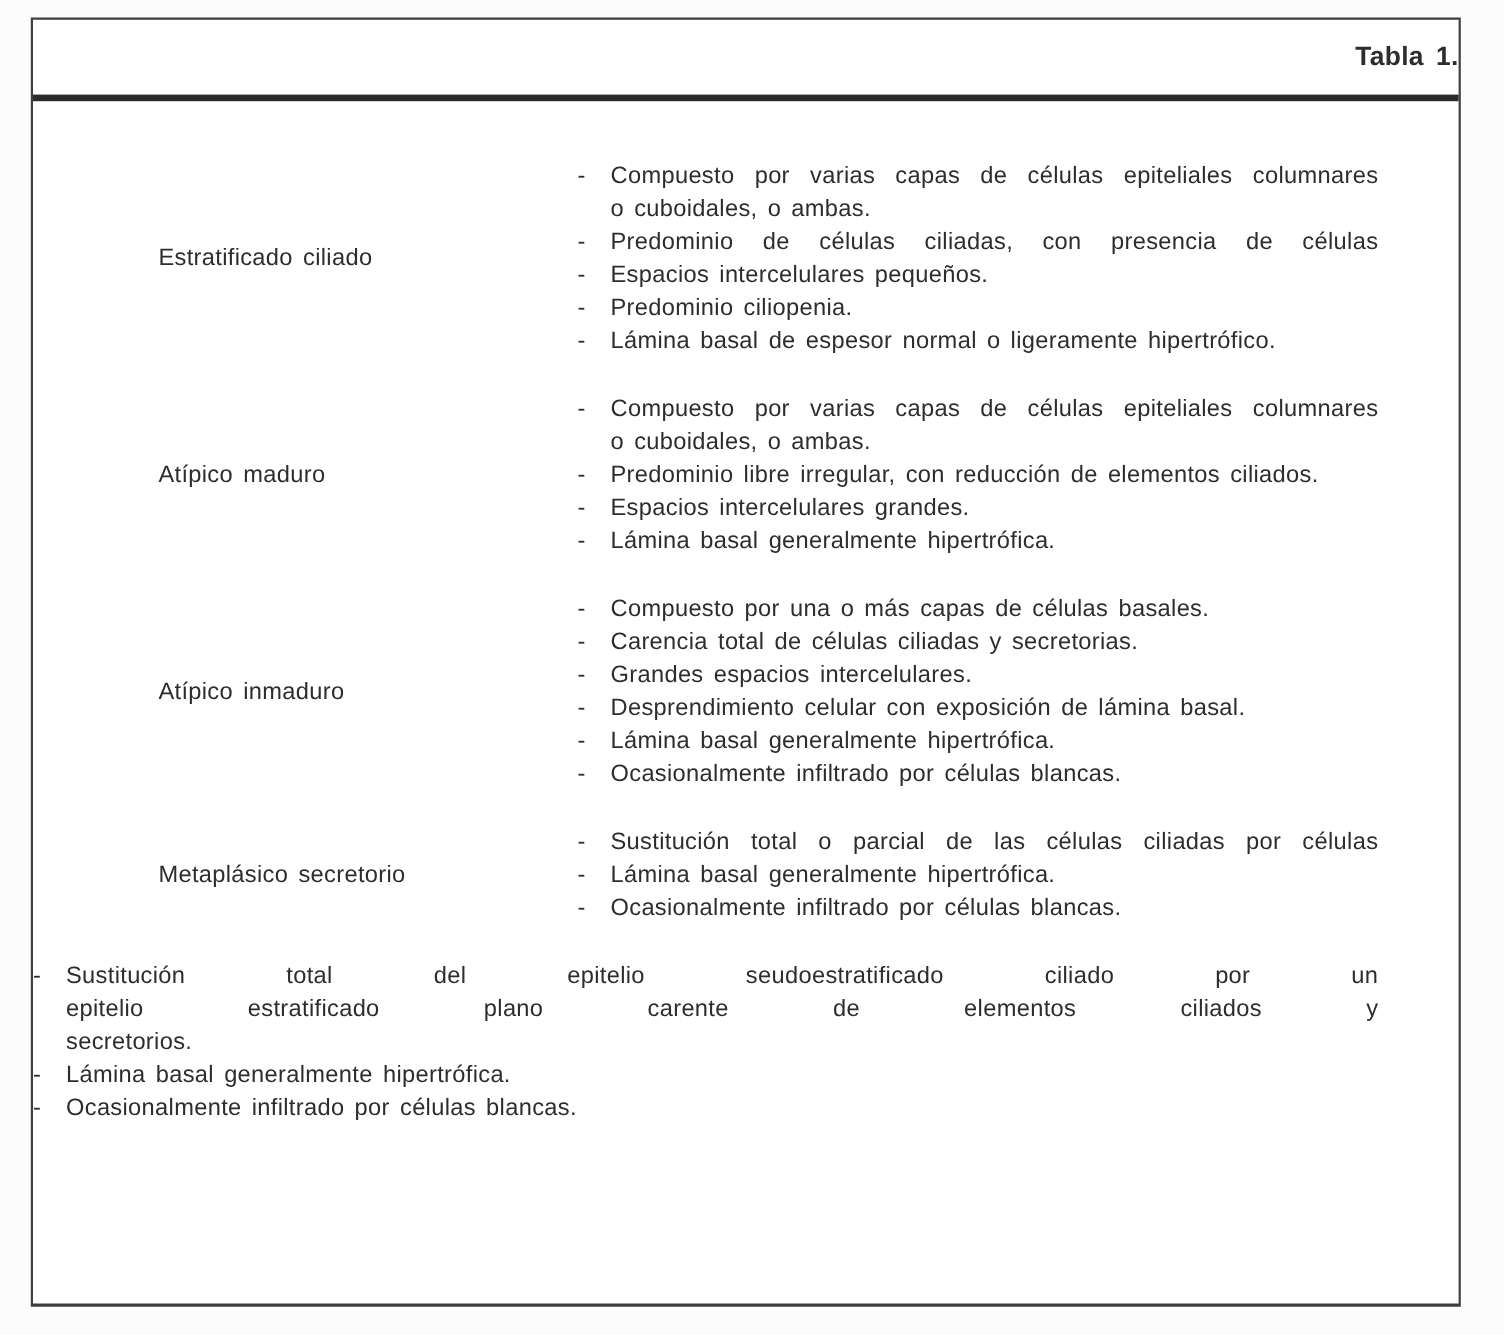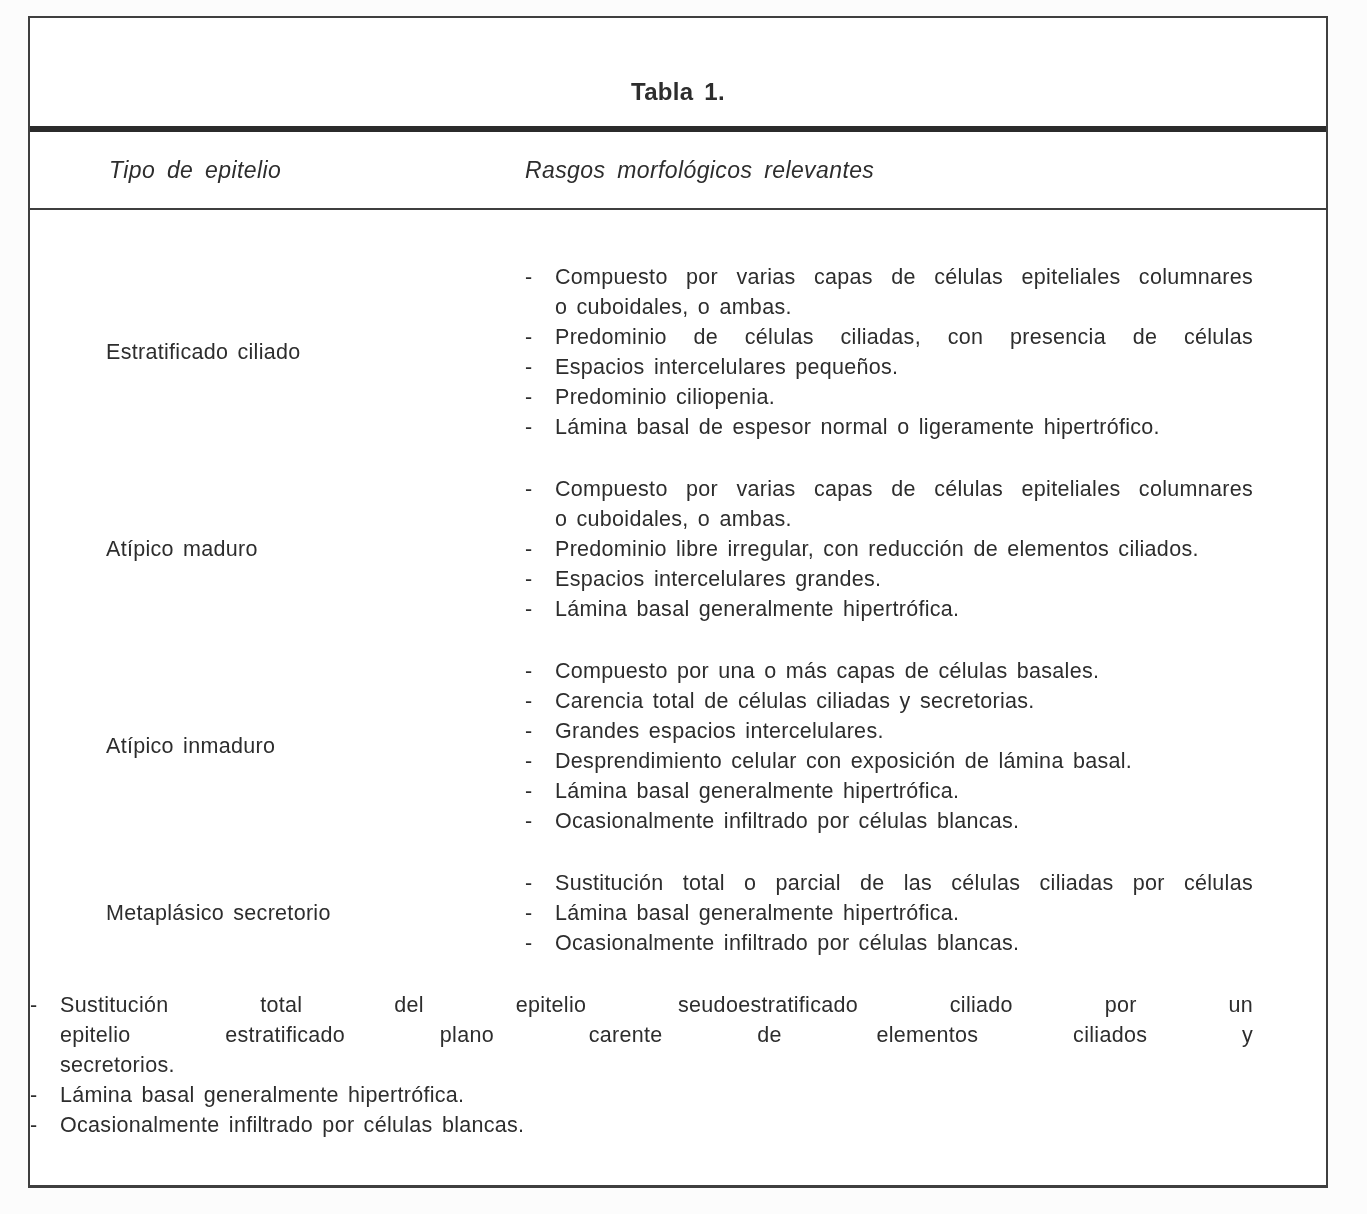--- a/index.html
+++ b/index.html
@@ -8,38 +8,38 @@
     background:var(--page-background,#fcfcfc);
     font-family:"Liberation Sans",sans-serif;
     color:var(--ink,#2d2d2d);
   }
   .table{
     position:absolute;left:28px;top:16px;width:1300px;height:1172px;
     box-sizing:border-box;background:var(--background,#ffffff);
     border:2px solid var(--border,#3f3f3f);border-bottom-width:3px;
   }
   .title-row{
-    height:68px;display:flex;align-items:center;justify-content:center;
-    font-size:24px;letter-spacing:0.3px;word-spacing:4px;margin-top:40px;
+    height:68px;display:flex;align-items:center;justify-content:flex-end;
+    font-size:24px;letter-spacing:0.3px;word-spacing:4px;
   }
   .title-bold{font-weight:bold;}
   .title-rest{margin-left:9px;}
   .thick-rule{height:6px;background:var(--thick-rule,#2b2b2b);}
   .header-row{
     height:76px;border-bottom:2px solid var(--border,#3f3f3f);
     display:flex;align-items:center;font-style:italic;font-size:23px;
     letter-spacing:0.4px;word-spacing:5px;
   }
   .hcol1{flex:0 0 495px;padding-left:79px;box-sizing:border-box;}
   .hcol2{flex:1;}
   .tbody{padding-top:52px;font-size:21.5px;letter-spacing:0.3px;word-spacing:3px;}
   .row{display:flex;margin-bottom:32px;}
   .row:last-child{margin-bottom:0;}
   .label-cell{
-    flex:0 0 495px;padding-left:76px;box-sizing:border-box;
+    flex:0 0 495px;padding-left:114px;box-sizing:border-box;
     display:flex;align-items:center;
   }
   .bullets{flex:1;padding-right:73px;min-width:0;}
   .bullet{display:flex;}
   .dash{flex:0 0 30px;line-height:30px;}
   .btext{flex:1;min-width:0;}
   .line{line-height:30px;white-space:nowrap;}
   .line.j{
     text-align:justify;
     text-align-last:justify;
@@ -50,24 +50,20 @@
 </style>
 </head>
 <body>
 
 <div class="page">
   <div class="table">
     <div class="title-row">
       <span class="title-bold">Tabla 1.</span>
     </div>
     <div class="thick-rule"></div>
-    <div class="header-row">
-      <div class="hcol1">Tipo de epitelio</div>
-      <div class="hcol2">Rasgos morfológicos relevantes</div>
-    </div>
     <div class="tbody" id="table-body">
         <div class="row">
           <div class="label-cell">
             <div class="label">Estratificado ciliado</div>
           </div>
           <div class="bullets">
             <div class="bullet">
               <span class="dash">-</span>
               <div class="btext">
                 <div class="line j">Compuesto por varias capas de células epiteliales columnares</div>

